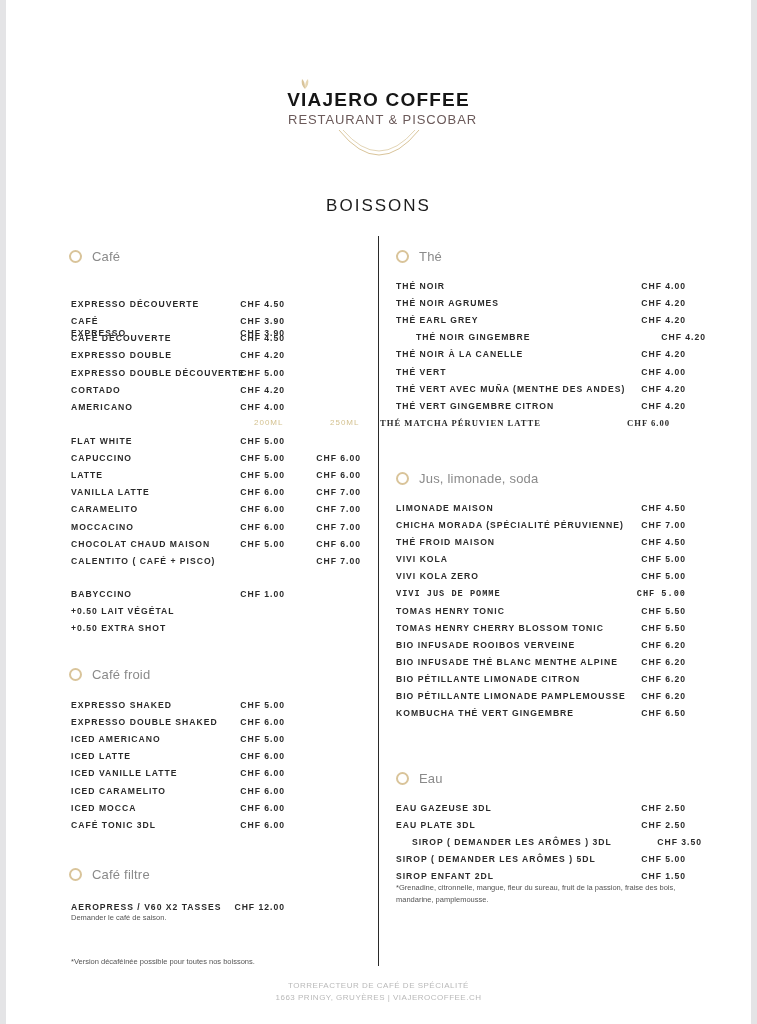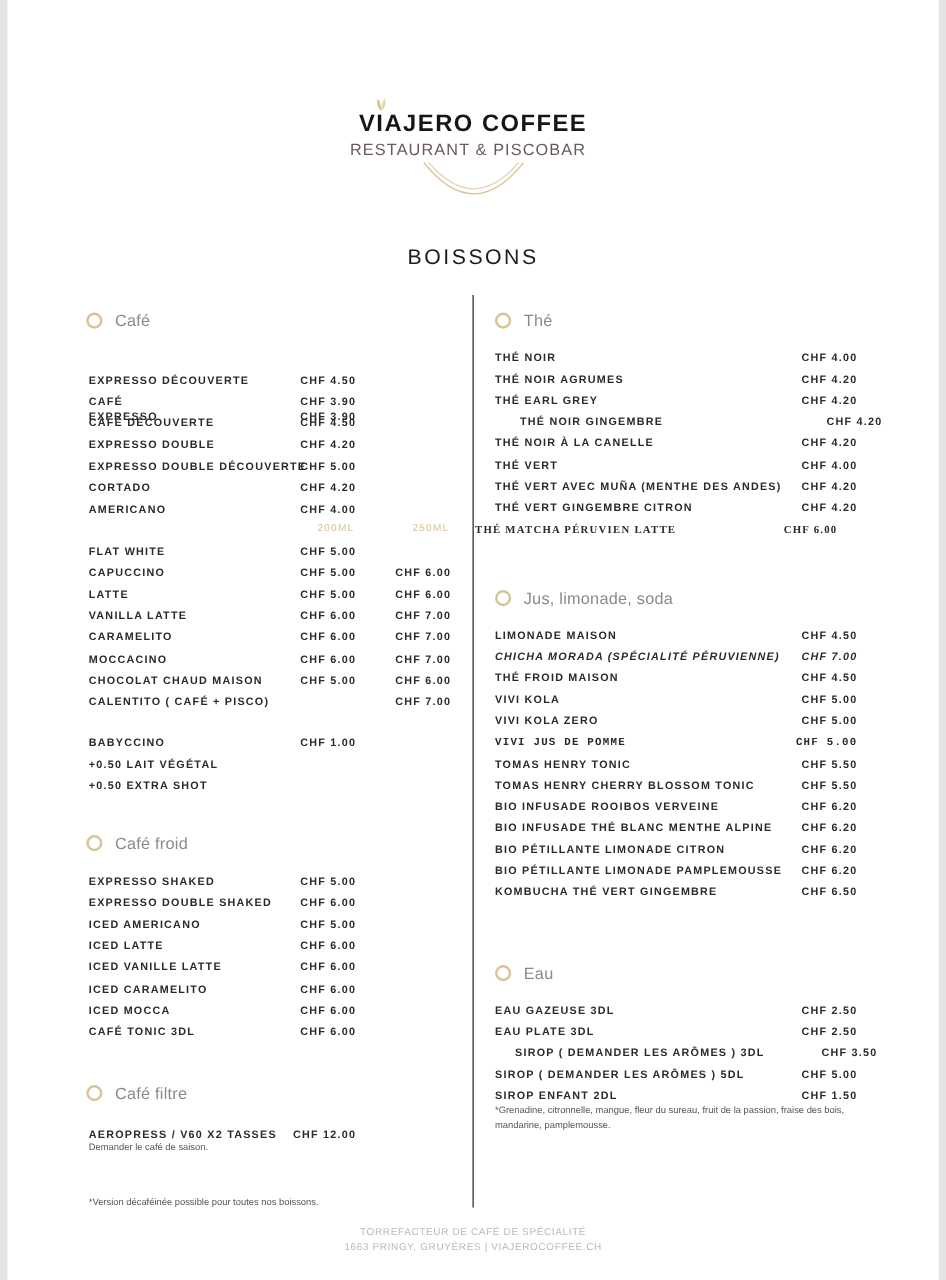--- a/index.html
+++ b/index.html
@@ -15,21 +15,21 @@
     background: #ffffff;
   }
   .logo-mark {
     position: absolute; left: 299px; top: 78px; width: 12px; height: 12px;
   }
   .logo-title {
     position: absolute; left: 280px; top: 89px; width: 197px; text-align: center;
     font-size: 19px; font-weight: bold; letter-spacing: 1.2px; color: #161616;
   }
   .logo-sub {
-    position: absolute; left: 280px; top: 112px; width: 197px; text-align: left;
+    position: absolute; left: 280px; top: 112px; width: 197px; text-align: right;
     font-size: 13px; letter-spacing: 0.9px; color: #6b5a5a;
   }
   .logo-arc { position: absolute; left: 337px; top: 128px; width: 84px; height: 34px; }
   .page-title {
     position: absolute; left: 0; top: 196px; width: 757px; text-align: center;
     font-size: 17px; letter-spacing: 2px; color: #1c1c1c;
   }
   .divider {
     position: absolute; left: 378px; top: 236px; width: 1px; height: 730px; background: #2a2a2a;
   }
@@ -258,21 +258,21 @@
       <span class="p1" style="right: 0px;">CHF 4.20</span>
     </div>
     <div class="row" style="left: 380px; top: 417.8px; width: 290px; font-family: Liberation Serif, serif;">
       <span class="name">THÉ MATCHA PÉRUVIEN LATTE</span>
       <span class="p1" style="right: 0px;">CHF 6.00</span>
     </div>
     <div class="row" style="left: 396px; top: 503px; width: 290px;">
       <span class="name">LIMONADE MAISON</span>
       <span class="p1" style="right: 0px;">CHF 4.50</span>
     </div>
-    <div class="row" style="left: 396px; top: 520.1px; width: 290px; font-style: italic;">
+    <div class="row" style="left: 396px; top: 520.1px; width: 290px;">
       <span class="name">CHICHA MORADA (SPÉCIALITÉ PÉRUVIENNE)</span>
       <span class="p1" style="right: 0px;">CHF 7.00</span>
     </div>
     <div class="row" style="left: 396px; top: 537.2px; width: 290px;">
       <span class="name">THÉ FROID MAISON</span>
       <span class="p1" style="right: 0px;">CHF 4.50</span>
     </div>
     <div class="row" style="left: 396px; top: 554.3px; width: 290px;">
       <span class="name">VIVI KOLA</span>
       <span class="p1" style="right: 0px;">CHF 5.00</span>

